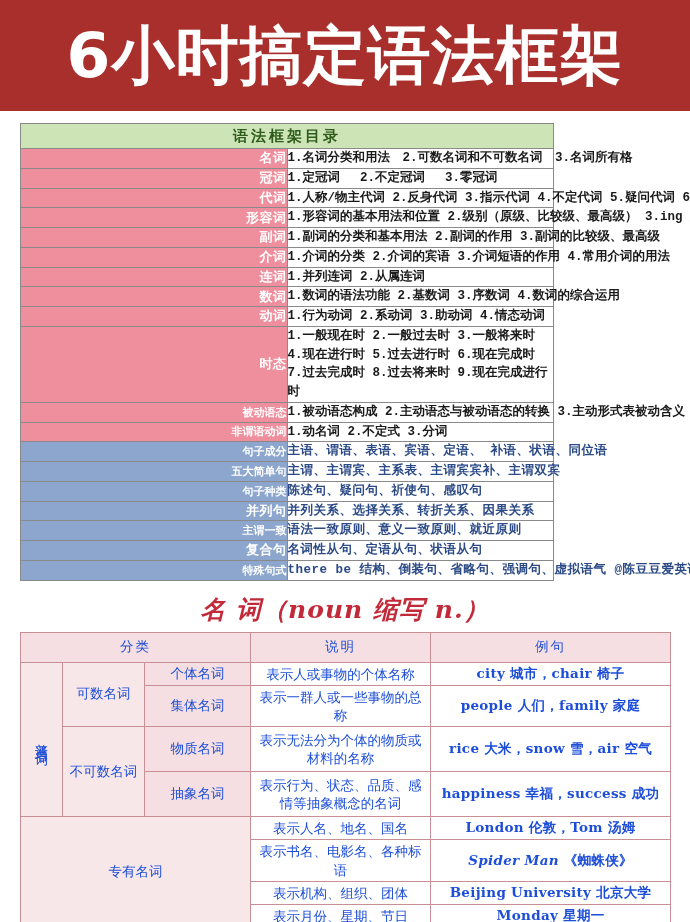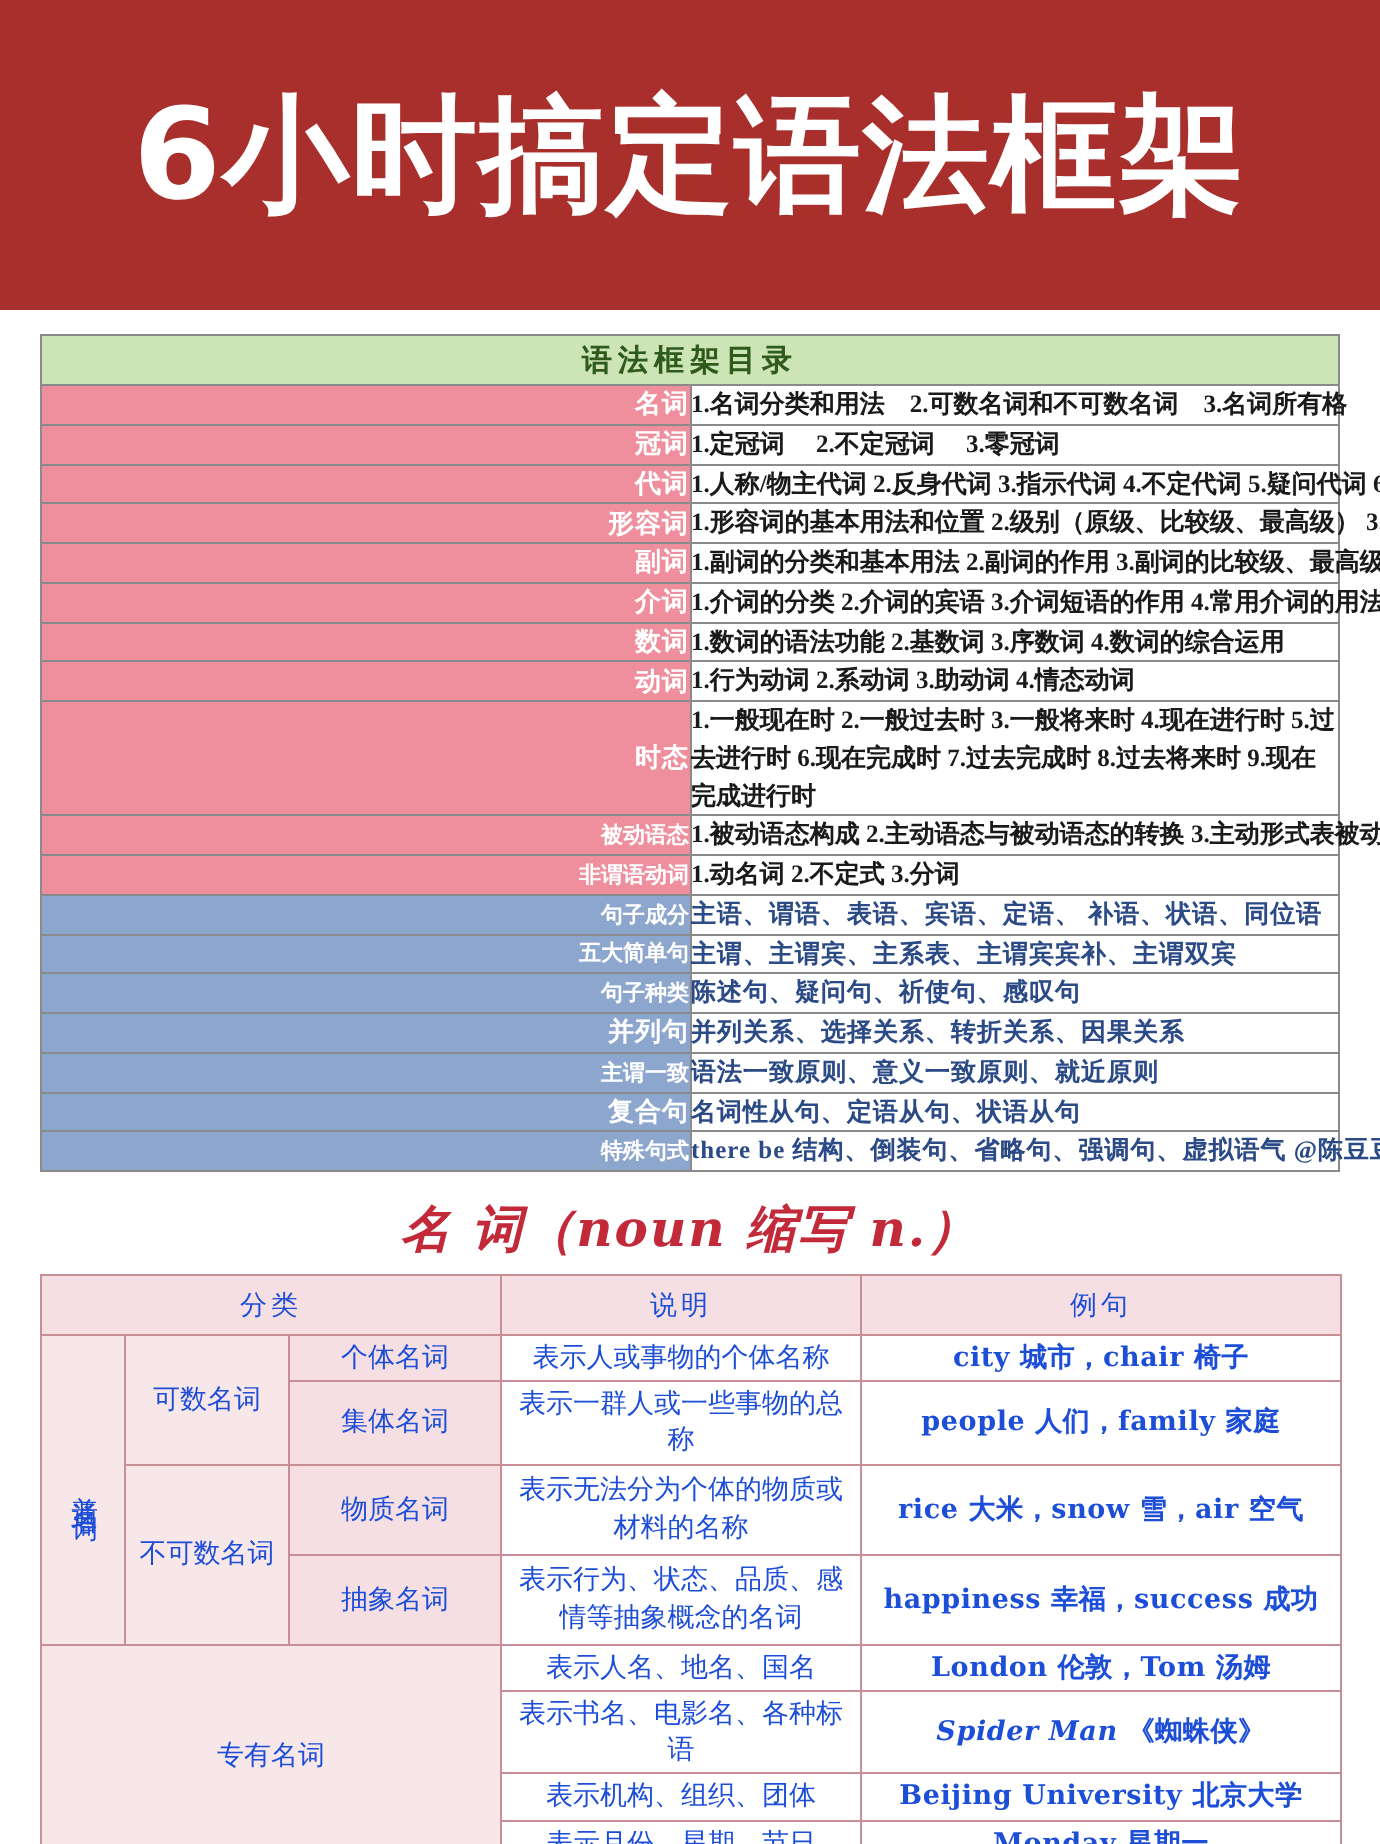--- a/index.html
+++ b/index.html
@@ -10,21 +10,21 @@
   body {
     width: 690px;
     height: 922px;
     overflow: hidden;
     font-family: "Liberation Sans", "DejaVu Sans", sans-serif;
     position: relative;
   }
 
   
   .banner {
-    height: 155px;
+    height: 111px;
     background: #a82f2c;
     display: flex;
     align-items: center;
     justify-content: center;
     overflow: hidden;
   }
   .banner-title {
     color: #ffffff;
     font-size: 63px;
     font-weight: bold;
@@ -53,24 +53,24 @@
     z-index: 0;
   }
 
   
   .catalog-wrap {
     padding: 12px 20px 0 20px;
     position: relative;
     z-index: 2;
   }
   table.catalog {
-    width: 650px;
+    width: 534px;
     border-collapse: collapse;
     table-layout: fixed;
-    font-family: Liberation Serif, serif;
+    font-family: Liberation Mono, monospace;
   }
   table.catalog td {
     border: 1px solid #8a8a8a;
     padding: 0;
   }
   .cat-head {
     background: #cde5b6;
     color: #2e5a1c;
     text-align: center;
     font-size: 15px;
@@ -194,20 +194,24 @@
           <td class="cat-label">形容词</td>
           <td class="cat-body">1.形容词的基本用法和位置 2.级别（原级、比较级、最高级） 3.ing 形容词和 ed 形容词</td>
         </tr>
         <tr class="pink">
           <td class="cat-label">副词</td>
           <td class="cat-body">1.副词的分类和基本用法 2.副词的作用 3.副词的比较级、最高级</td>
         </tr>
         <tr class="pink">
           <td class="cat-label">介词</td>
           <td class="cat-body">1.介词的分类 2.介词的宾语 3.介词短语的作用 4.常用介词的用法</td>
+        </tr>
+        <tr class="pink">
+          <td class="cat-label">连词</td>
+          <td class="cat-body">1.并列连词 2.从属连词</td>
         </tr>
         <tr class="pink">
           <td class="cat-label">数词</td>
           <td class="cat-body">1.数词的语法功能 2.基数词 3.序数词 4.数词的综合运用</td>
         </tr>
         <tr class="pink">
           <td class="cat-label">动词</td>
           <td class="cat-body">1.行为动词 2.系动词 3.助动词 4.情态动词</td>
         </tr>
         <tr class="pink">

